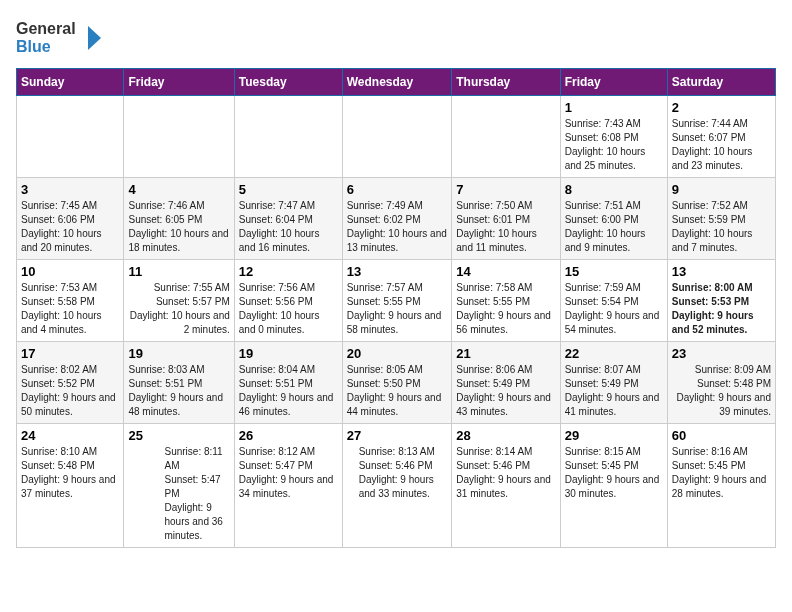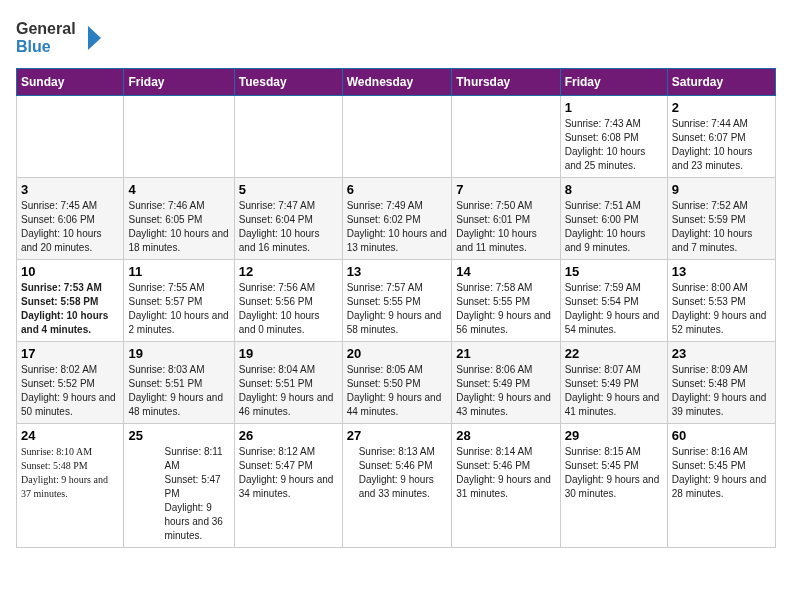--- a/index.html
+++ b/index.html
@@ -162,27 +162,27 @@
         <td>
           <div class="day-num">9</div>
           <div class="day-info" style="white-space: pre-line;">Sunrise: 7:52 AM
 Sunset: 5:59 PM
 Daylight: 10 hours and 7 minutes.</div>
         </td>
       </tr>
       <tr>
         <td>
           <div class="day-num">10</div>
-          <div class="day-info" style="white-space: pre-line; font-weight: bold;">Sunrise: 7:53 AM
+          <div class="day-info" style="white-space: pre-line;">Sunrise: 7:53 AM
 Sunset: 5:58 PM
 Daylight: 10 hours and 4 minutes.</div>
         </td>
         <td>
           <div class="day-num">11</div>
-          <div class="day-info" style="white-space: pre-line;">Sunrise: 7:55 AM
+          <div class="day-info" style="white-space: pre-line; text-align: right;">Sunrise: 7:55 AM
 Sunset: 5:57 PM
 Daylight: 10 hours and 2 minutes.</div>
         </td>
         <td>
           <div class="day-num">12</div>
           <div class="day-info" style="white-space: pre-line;">Sunrise: 7:56 AM
 Sunset: 5:56 PM
 Daylight: 10 hours and 0 minutes.</div>
         </td>
         <td>
@@ -198,21 +198,21 @@
 Daylight: 9 hours and 56 minutes.</div>
         </td>
         <td>
           <div class="day-num">15</div>
           <div class="day-info" style="white-space: pre-line;">Sunrise: 7:59 AM
 Sunset: 5:54 PM
 Daylight: 9 hours and 54 minutes.</div>
         </td>
         <td>
           <div class="day-num">13</div>
-          <div class="day-info" style="white-space: pre-line;">Sunrise: 8:00 AM
+          <div class="day-info" style="white-space: pre-line; font-weight: bold;">Sunrise: 8:00 AM
 Sunset: 5:53 PM
 Daylight: 9 hours and 52 minutes.</div>
         </td>
       </tr>
       <tr>
         <td>
           <div class="day-num">17</div>
           <div class="day-info" style="white-space: pre-line;">Sunrise: 8:02 AM
 Sunset: 5:52 PM
 Daylight: 9 hours and 50 minutes.</div>
@@ -242,29 +242,29 @@
 Daylight: 9 hours and 43 minutes.</div>
         </td>
         <td>
           <div class="day-num">22</div>
           <div class="day-info" style="white-space: pre-line;">Sunrise: 8:07 AM
 Sunset: 5:49 PM
 Daylight: 9 hours and 41 minutes.</div>
         </td>
         <td>
           <div class="day-num">23</div>
-          <div class="day-info" style="white-space: pre-line;">Sunrise: 8:09 AM
+          <div class="day-info" style="white-space: pre-line; text-align: right;">Sunrise: 8:09 AM
 Sunset: 5:48 PM
 Daylight: 9 hours and 39 minutes.</div>
         </td>
       </tr>
       <tr>
         <td>
           <div class="day-num">24</div>
-          <div class="day-info" style="white-space: pre-line; font-family: Liberation Serif, serif;">Sunrise: 8:10 AM
+          <div class="day-info" style="white-space: pre-line;">Sunrise: 8:10 AM
 Sunset: 5:48 PM
 Daylight: 9 hours and 37 minutes.</div>
         </td>
         <td>
           <div class="day-num">25</div>
           <div class="day-info" style="white-space: pre-line; margin-left: 36px;">Sunrise: 8:11 AM
 Sunset: 5:47 PM
 Daylight: 9 hours and 36 minutes.</div>
         </td>
         <td>

